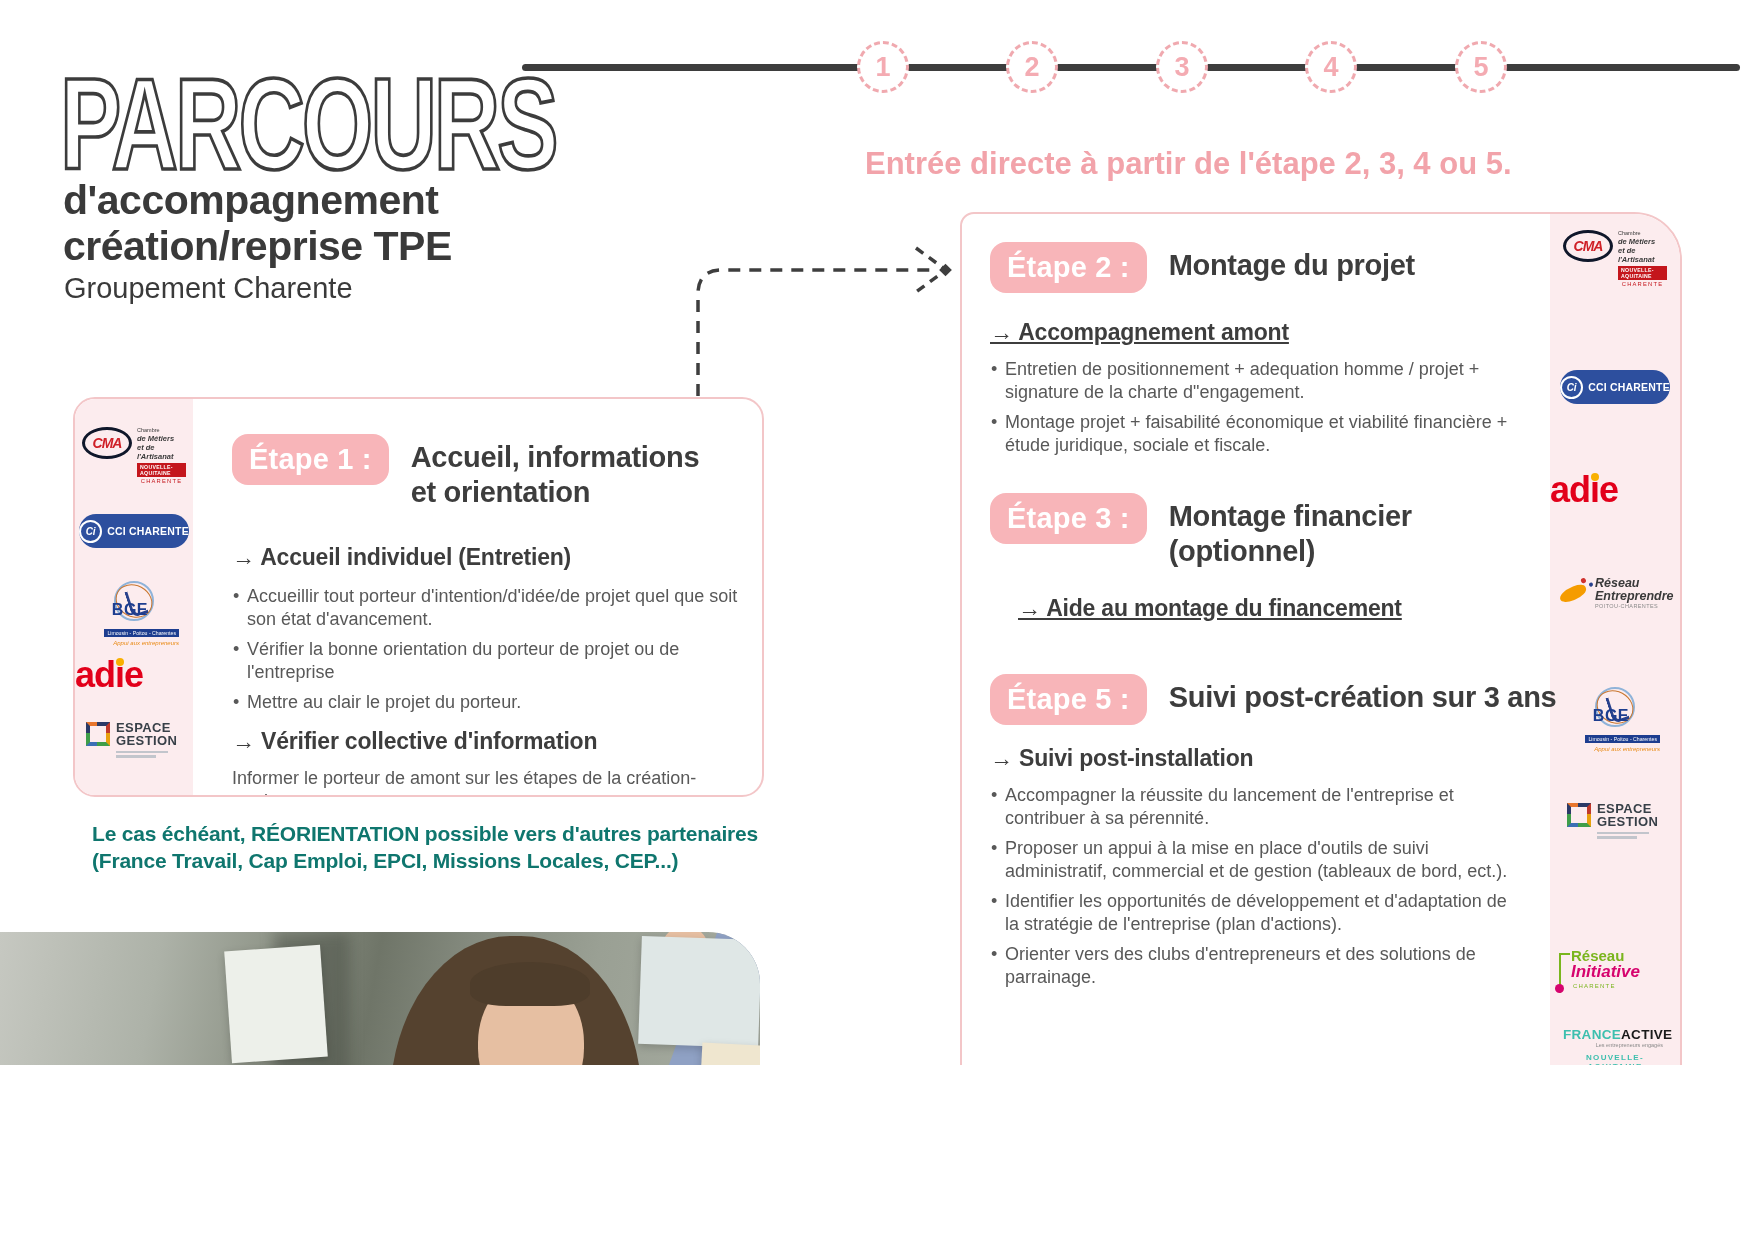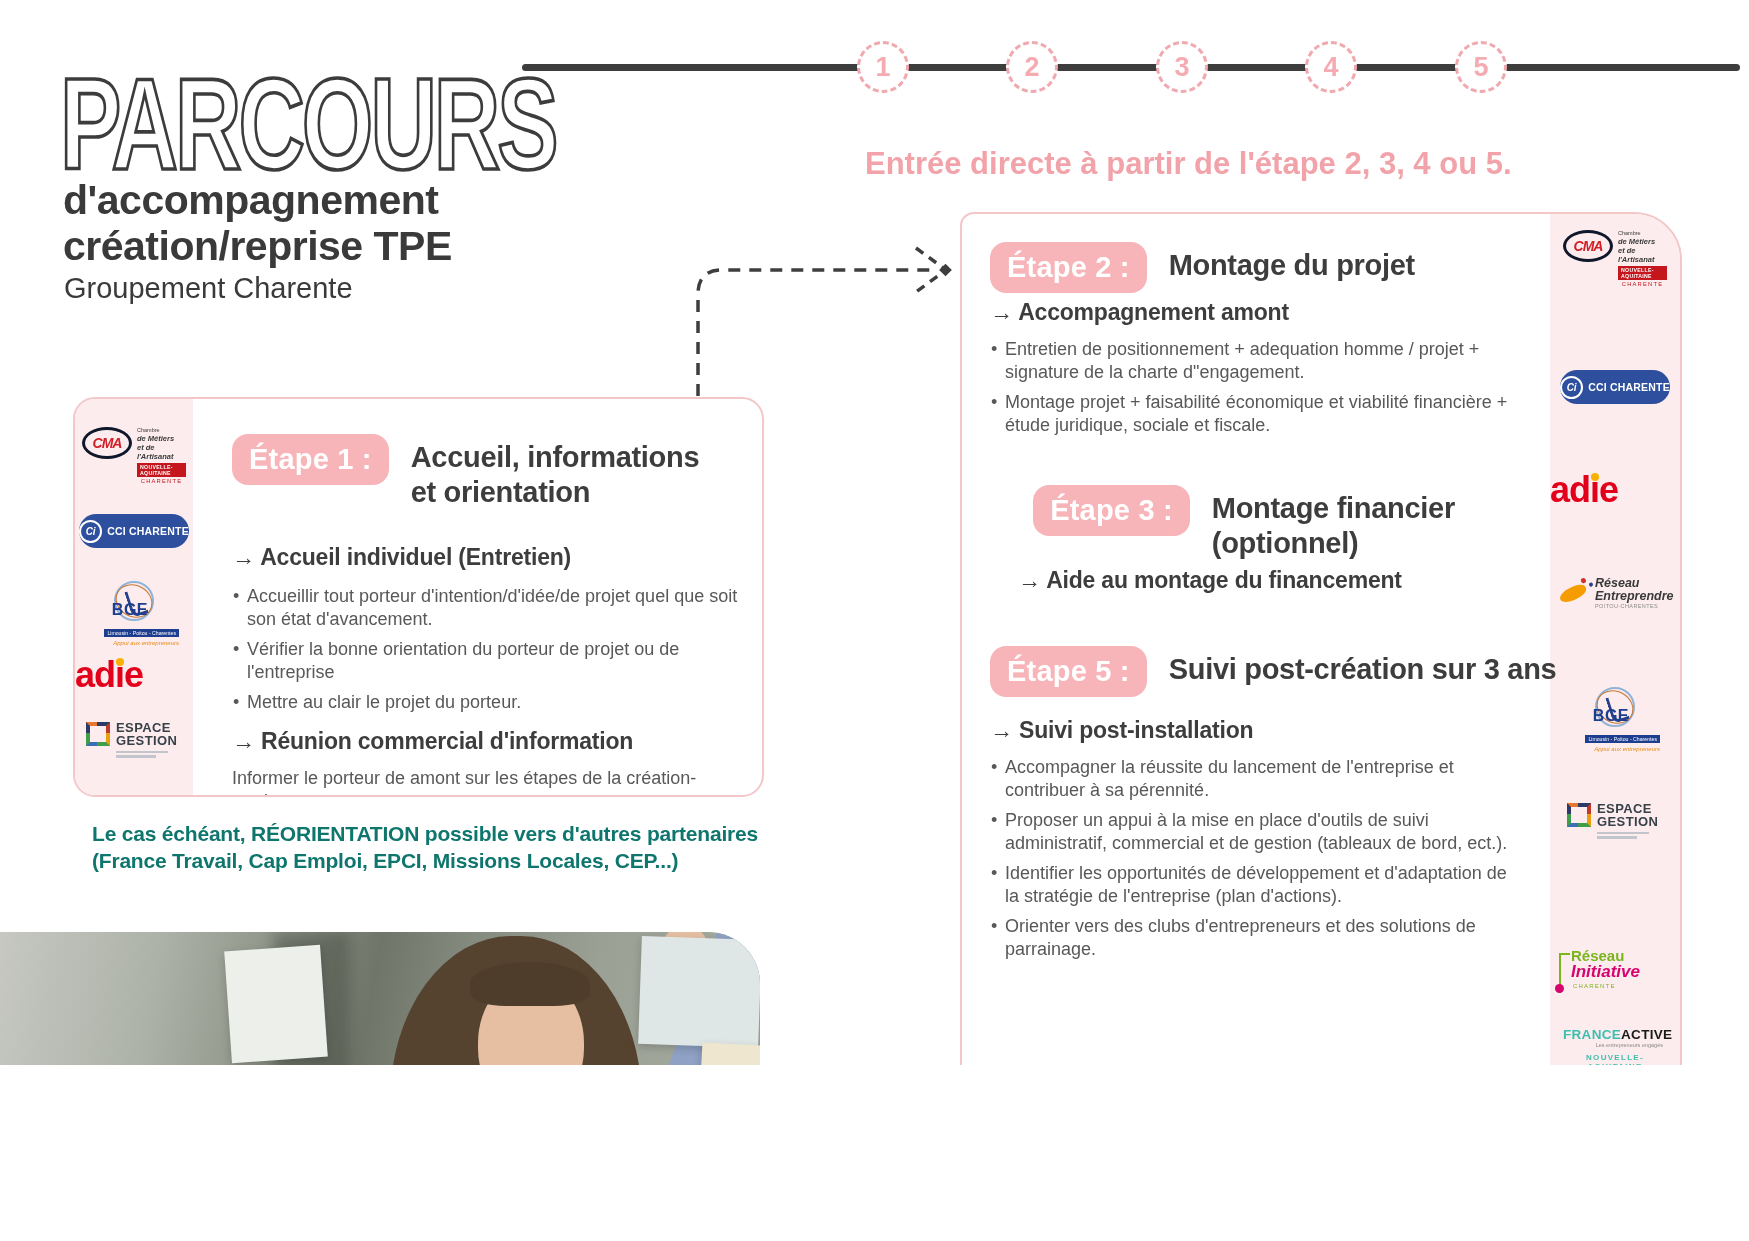--- a/index.html
+++ b/index.html
@@ -42,22 +42,22 @@
   .etape-title{font-size:29px;font-weight:800;color:#3d3d3d;line-height:1.2;letter-spacing:-0.3px;padding-top:6px;}
   .t-e1{width:320px;}.t-e3{width:280px;}.t-e4{width:370px;}.t-nowrap{white-space:nowrap;}
 
   .sec-heading{font-size:23px;font-weight:800;color:#3d3d3d;letter-spacing:-0.2px;}
   .bullets{list-style:none;margin:0;padding:0;font-size:18px;color:#585858;line-height:1.28;width:520px;}
   .bullets li{position:relative;padding-left:15px;margin-bottom:7px;}
   .bullets li::before{content:"\2022";position:absolute;left:1px;top:0;color:#585858;}
   .note-text{font-size:18px;color:#585858;line-height:1.3;}
   .indent{margin-left:28px;}
 
-  .mt12{margin-top:12px;}.mt14{margin-top:14px;}.mt20{margin-top:20px;}.mt22{margin-top:6px;}
-  .mt34{margin-top:34px;}.mt36{margin-top:48px;justify-content:center;}.mt52{margin-top:52px;}
+  .mt12{margin-top:12px;}.mt14{margin-top:14px;}.mt20{margin-top:20px;}.mt22{margin-top:26px;text-decoration:underline;}
+  .mt34{margin-top:34px;}.mt36{margin-top:36px;}.mt52{margin-top:52px;}
 
   .reorientation{position:absolute;left:92px;top:820px;width:670px;font-size:21px;font-weight:800;
     color:#0f766e;line-height:1.3;letter-spacing:-0.2px;}
   .footer-page{position:absolute;left:1300px;top:1183px;font-size:15px;color:#454545;}
 
   
   .logo-cma{display:flex;gap:5px;align-items:flex-start;width:104px;}
   .cma-oval{flex:0 0 auto;width:44px;height:26px;border:3px solid #0f172a;border-radius:50%;
     display:flex;align-items:center;justify-content:center;color:#cf2027;font-weight:800;
     font-style:italic;font-size:14px;letter-spacing:-1px;}
@@ -229,21 +229,21 @@
       <div class="badge-row">
         <span class="etape-badge">Étape 1 :</span>
         <span class="etape-title t-e1">Accueil, informations et orientation</span>
       </div>
       <div class="sec-heading mt34">→ Accueil individuel (Entretien)</div>
       <ul class="bullets mt14">
         <li>Accueillir tout porteur d'intention/d'idée/de projet quel que soit son état d'avancement.</li>
         <li>Vérifier la bonne orientation du porteur de projet ou de l'entreprise</li>
         <li>Mettre au clair le projet du porteur.</li>
       </ul>
-      <div class="sec-heading mt14">→ Réunion commercial d'information</div>
+      <div class="sec-heading mt14">→ Vérifier collective d'information</div>
       <div class="note-text mt12">Informer le porteur de amont sur les étapes de la création-reprise.</div>
     </div>
   </div>
 
   <div class="reorientation">Le cas échéant, RÉORIENTATION possible vers d'autres partenaires (France Travail, Cap Emploi, EPCI, Missions Locales, CEP...)</div>
 
   <div class="panel panel-right">
     <div class="strip strip-right">
 
       <div class="logo logo-cma" style="top:16px;">

